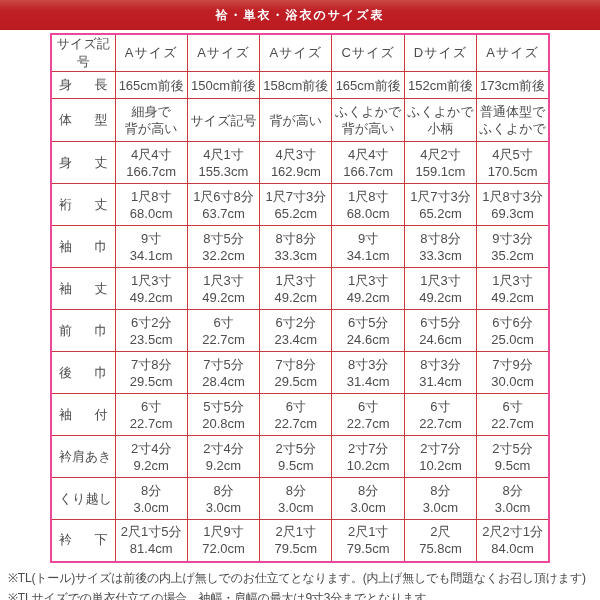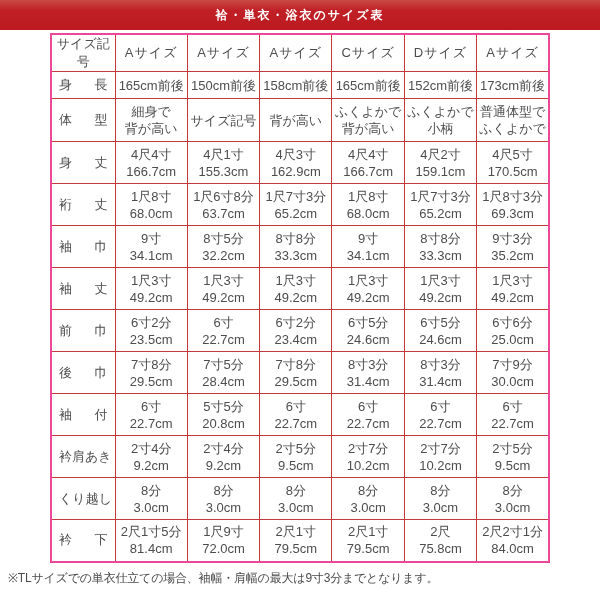--- a/index.html
+++ b/index.html
@@ -449,16 +449,17 @@
           </td>
           <td>
             <div class="cell-line">2尺2寸1分</div>
             <div class="cell-line">84.0cm</div>
           </td>
         </tr>
       </tbody>
   </table>
 
   <div class="notes">
+    <div>※TL(トール)サイズは前後の内上げ無しでのお仕立てとなります。(内上げ無しでも問題なくお召し頂けます)</div>
     <div>※TLサイズでの単衣仕立ての場合、袖幅・肩幅の最大は9寸3分までとなります。</div>
   </div>
 
 </div>
 
 </body></html>

